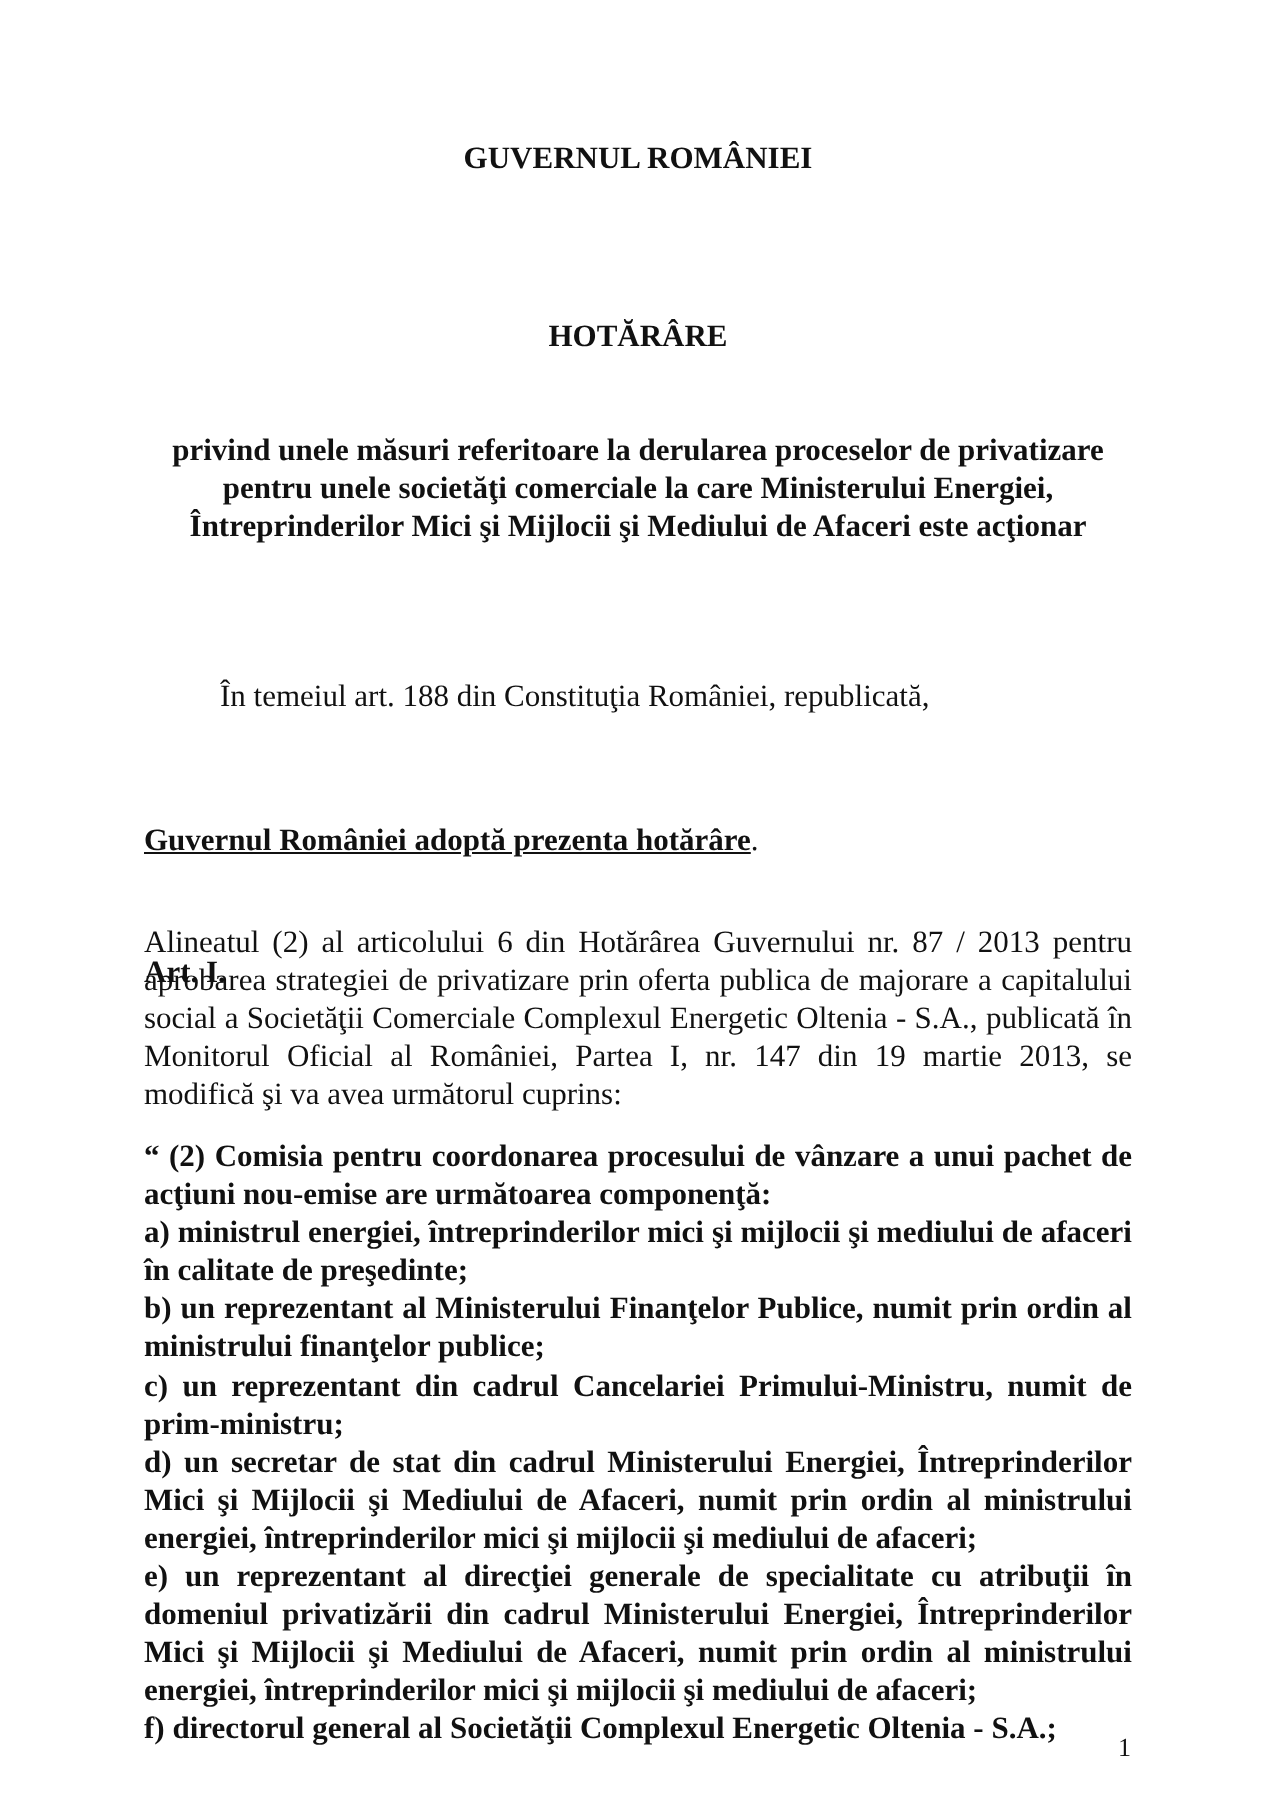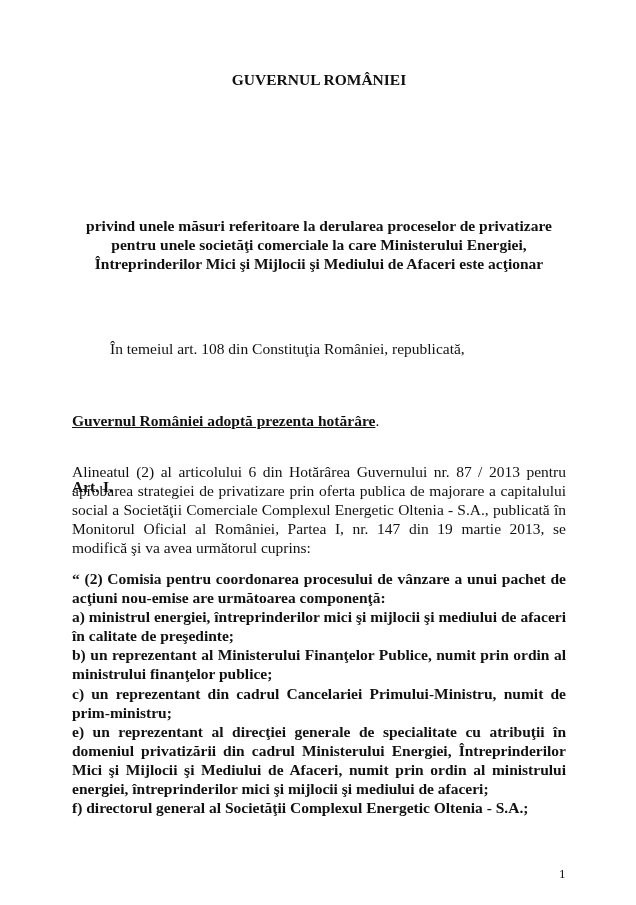--- a/index.html
+++ b/index.html
@@ -19,32 +19,34 @@
   .p1 { top: 462px; }
   .p2 { top: 569px; font-weight: bold; }
   .pagenum { top: 866px; left: 559px; font-size: 13px; }
   .line { display: block; }
 </style>
 </head>
 <body>
 
 <div class="page">
   <div class="abs center title1">GUVERNUL ROMÂNIEI</div>
+  <div class="abs center title2">HOTĂRÂRE</div>
   <div class="abs center subtitle">privind unele măsuri referitoare la derularea proceselor de privatizare pentru unele societăţi comerciale la care Ministerului Energiei, Întreprinderilor Mici şi Mijlocii şi Mediului de Afaceri este acţionar</div>
 
-  <div class="abs intro">În temeiul art. 108 din Constituţia României, republicată,</div>
+  <div class="abs intro">În temeiul art. 188 din Constituţia României, republicată,</div>
 
   <div class="abs adopt"><b>Guvernul României adoptă prezenta hotărâre</b><span>.</span></div>
 
   <div class="abs art">Art. I.</div>
   <div class="abs para p1">Alineatul (2) al articolului 6 din Hotărârea Guvernului nr. 87 / 2013 pentru aprobarea strategiei de privatizare prin oferta publica de majorare a capitalului social a Societăţii Comerciale Complexul Energetic Oltenia - S.A., publicată în Monitorul Oficial al României, Partea I, nr. 147 din 19 martie 2013, se modifică şi va avea următorul cuprins:</div>
 
   <div class="abs para p2">
     <span class="line">“ (2) Comisia pentru coordonarea procesului de vânzare a unui pachet de acţiuni nou-emise are următoarea componenţă:</span>
     <span class="line">a) ministrul energiei, întreprinderilor mici şi mijlocii şi mediului de afaceri în calitate de preşedinte;</span>
     <span class="line">b) un reprezentant al Ministerului Finanţelor Publice, numit prin ordin al ministrului finanţelor publice;</span>
     <span class="line">c) un reprezentant din cadrul Cancelariei Primului-Ministru, numit de prim-ministru;</span>
+    <span class="line">d) un secretar de stat din cadrul Ministerului Energiei, Întreprinderilor Mici şi Mijlocii şi Mediului de Afaceri, numit prin ordin al ministrului energiei, întreprinderilor mici şi mijlocii şi mediului de afaceri;</span>
     <span class="line">e) un reprezentant al direcţiei generale de specialitate cu atribuţii în domeniul privatizării din cadrul Ministerului Energiei, Întreprinderilor Mici şi Mijlocii şi Mediului de Afaceri, numit prin ordin al ministrului energiei, întreprinderilor mici şi mijlocii şi mediului de afaceri;</span>
     <span class="line">f) directorul general al Societăţii Complexul Energetic Oltenia - S.A.;</span>
   </div>
 
   <div class="abs pagenum">1</div>
 </div>
 
 </body></html>

